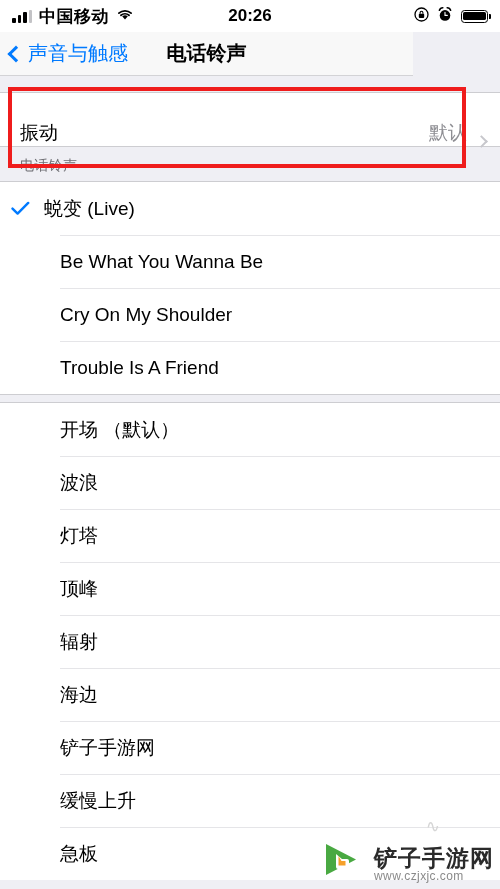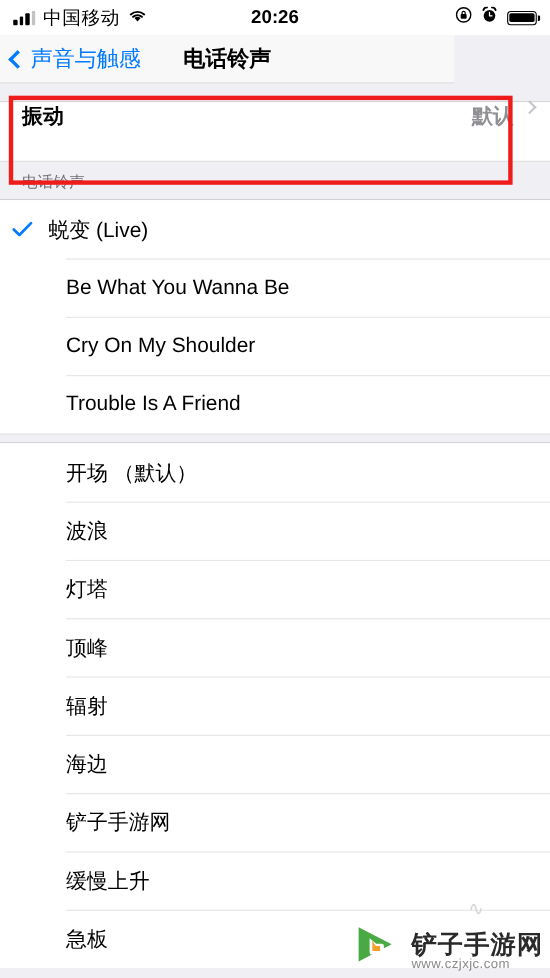--- a/index.html
+++ b/index.html
@@ -11,21 +11,21 @@
   }
   #screen { position:relative; width:500px; height:889px; background:#efeff4; }
 
   
   .statusbar {
     position:absolute; top:0; left:0; width:500px; height:32px;
     background:#ffffff;
     display:flex; align-items:center; justify-content:space-between;
     padding:0 12px;
   }
-  .sb-left { display:flex; align-items:center; gap:7px; }
+  .sb-left { display:flex; align-items:center; gap:7px;font-weight:bold; }
   .sb-right { display:flex; align-items:center; gap:9px; }
   .sb-carrier { font-size:17px; color:#000; letter-spacing:.5px; }
   .bars { display:flex; align-items:flex-end; gap:2px; height:13px; }
   .bars i { display:block; width:3.5px; background:#000; border-radius:1px; }
   .bars i:nth-child(1){ height:5px; }
   .bars i:nth-child(2){ height:8px; }
   .bars i:nth-child(3){ height:11px; }
   .bars i:nth-child(4){ height:13px; background:#c3c3c6; }
   .sb-time { position:absolute; left:0; right:0; text-align:center;
              font-size:17px; font-weight:bold; color:#000; pointer-events:none; }
@@ -49,22 +49,22 @@
   .nav-title { position:absolute; left:0; right:0; text-align:center;
                font-size:20px; font-weight:bold; color:#000; pointer-events:none; }
 
   
   .scroll { position:absolute; top:76px; left:0; width:500px; height:813px;
             background:#efeff4; overflow:hidden; }
   .gap { height:16px; background:#efeff4; }
   .group { background:#ffffff; border-top:1px solid #cdcdd1; border-bottom:1px solid #cdcdd1; }
   .group.nobottom { border-bottom:none; }
 
-  .row { position:relative; display:flex; align-items:flex-start; height:53px;
-         padding-left:20px; padding-right:14px; background:#fff; cursor:pointer;font-weight:bold; }
+  .row { position:relative; display:flex; align-items:flex-end; height:53px;
+         padding-left:20px; padding-right:14px; background:#fff; cursor:pointer; }
   .row-label { font-size:19px; color:#000; flex:1; }
   .row-value { font-size:19px; color:#8e8e93; margin-right:10px; }
   .chev-right { width:9px; height:9px; border-top:2px solid #c7c7cc;
                 border-right:2px solid #c7c7cc; transform:rotate(45deg); flex:none; }
 
   .section-header { font-size:14px; color:#6d6d72; padding:10px 0 6px 20px;
                     background:#efeff4; letter-spacing:.3px; }
 
   .tone-row { position:relative; display:flex; align-items:center; height:53px;
               background:#fff; cursor:pointer; }

